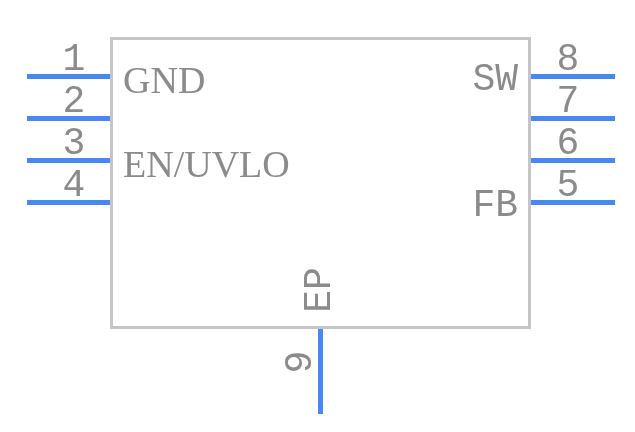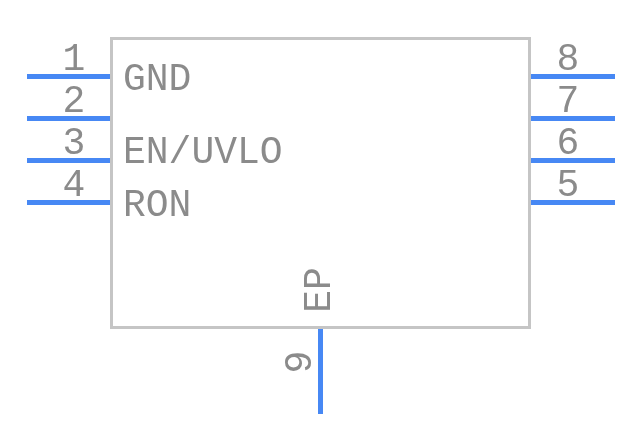--- a/index.html
+++ b/index.html
@@ -54,25 +54,25 @@
     width: 42px;
     text-align: center;
   }
   .num-left  { left: 53px; }
   .num-right { left: 547px; }
   .nt1 { top: 41px; }
   .nt2 { top: 83px; }
   .nt3 { top: 125px; }
   .nt4 { top: 167px; }
 
-  .name-left  { left: 123px; text-align: left; }
+  .name-left  { left: 123px; text-align: left; font-family: Liberation Serif, serif; }
   .name-right { right: 117px; text-align: right; }
   .nm1 { top: 61px; }
   .nm2 { top: 103px; }
-  .nm3 { top: 134px; }
+  .nm3 { top: 145px; }
   .nm4 { top: 187px; }
 
   .ep-label {
     left: 260px;
     top: 271px;
     width: 120px;
     text-align: center;
     transform: rotate(-90deg);
     transform-origin: center center;
   }
@@ -98,31 +98,32 @@
 
   <div class="pin-line h left pl2"></div>
   <div class="txt pin-number num-left nt2">2</div>
 
   <div class="pin-line h left pl3"></div>
   <div class="txt pin-number num-left nt3">3</div>
   <div class="txt name-left nm3">EN/UVLO</div>
 
   <div class="pin-line h left pl4"></div>
   <div class="txt pin-number num-left nt4">4</div>
-  <div class="txt name-left nm4">RON</div>
 
   <div class="pin-line h right pl1"></div>
   <div class="txt pin-number num-right nt1">8</div>
+  <div class="txt name-right nm1">SW</div>
 
   <div class="pin-line h right pl2"></div>
   <div class="txt pin-number num-right nt2">7</div>
 
   <div class="pin-line h right pl3"></div>
   <div class="txt pin-number num-right nt3">6</div>
 
   <div class="pin-line h right pl4"></div>
   <div class="txt pin-number num-right nt4">5</div>
+  <div class="txt name-right nm4">FB</div>
 
   <div class="pin-line v"></div>
   <div class="txt ep-label">EP</div>
   <div class="txt pin9-number">9</div>
 
 </div>
 
 </body></html>

